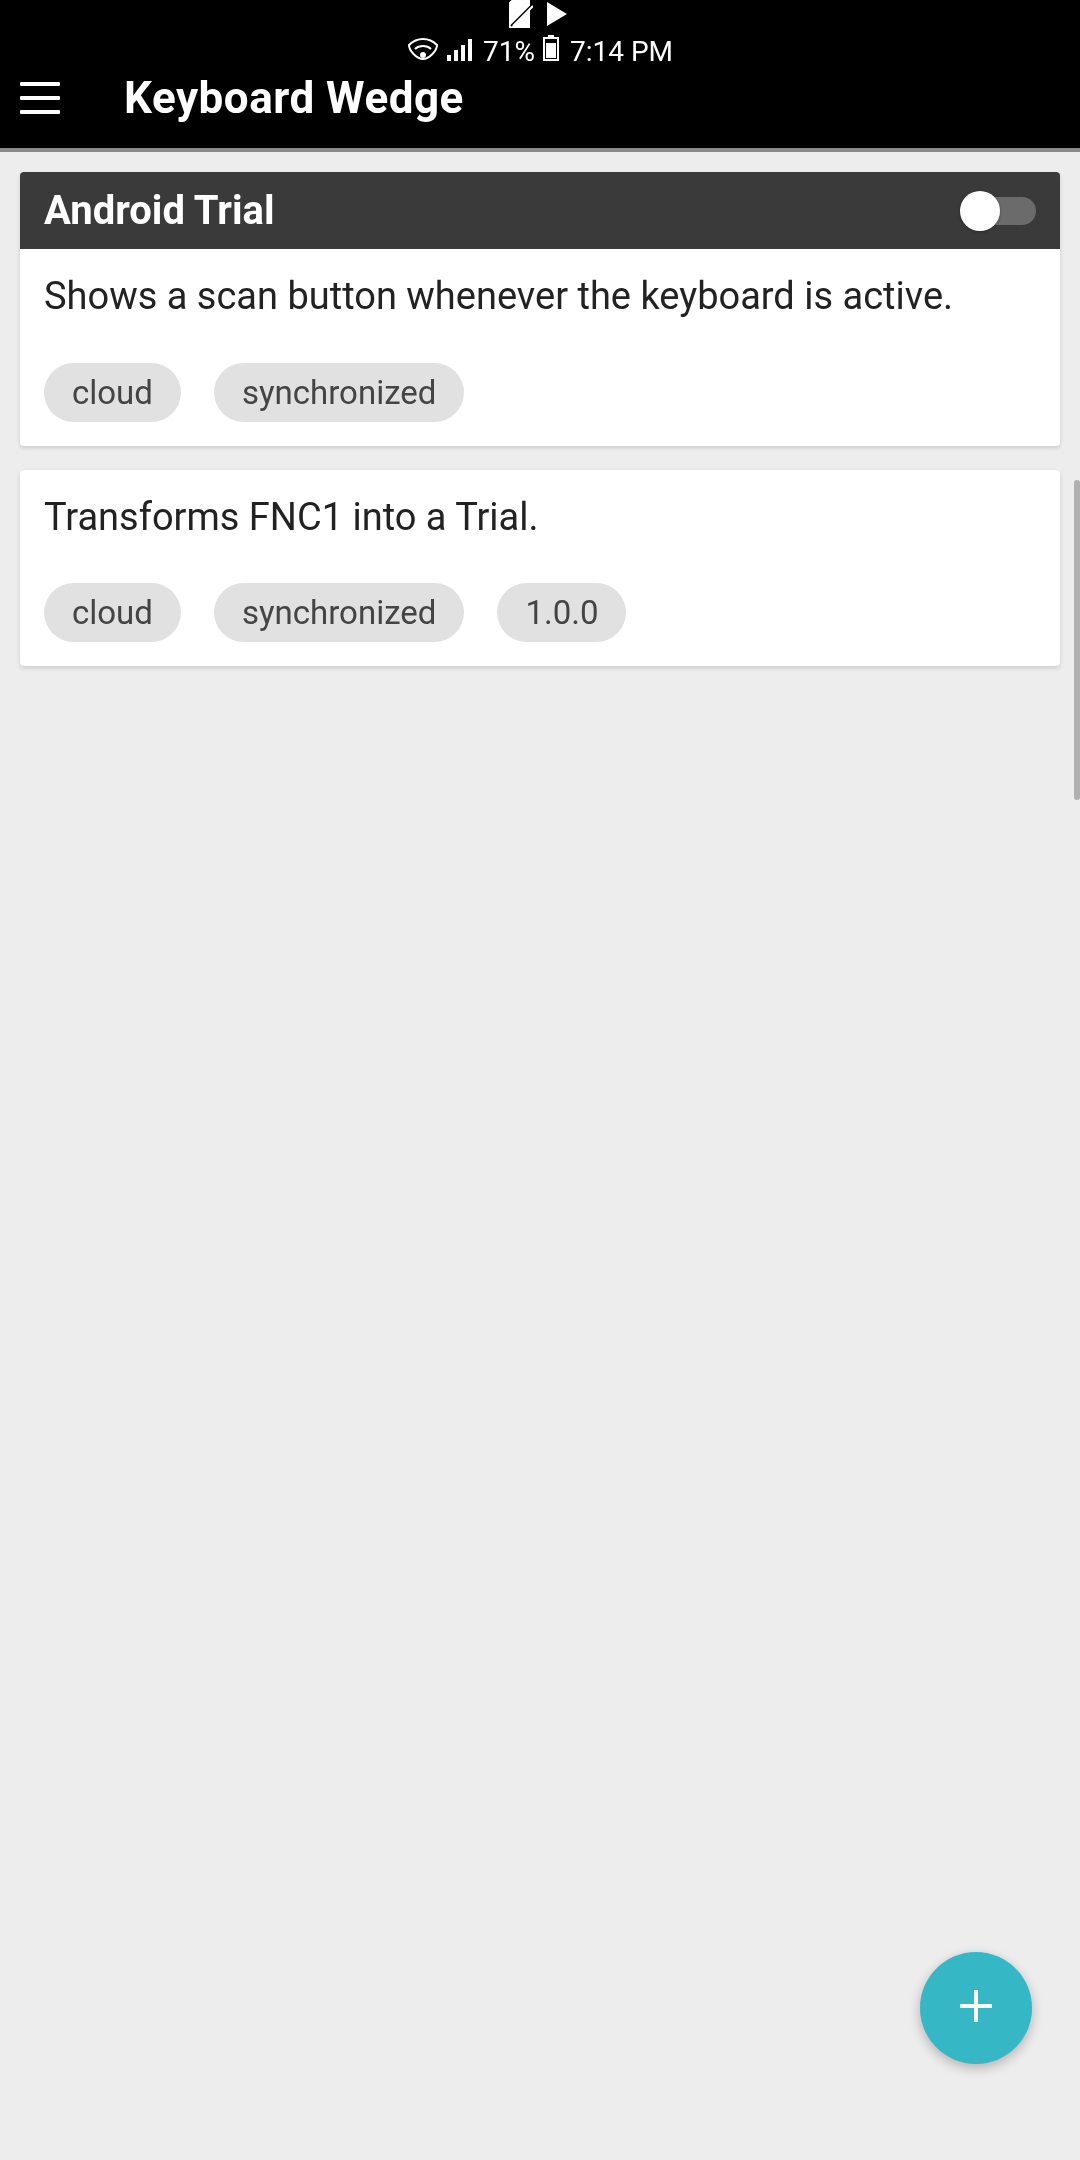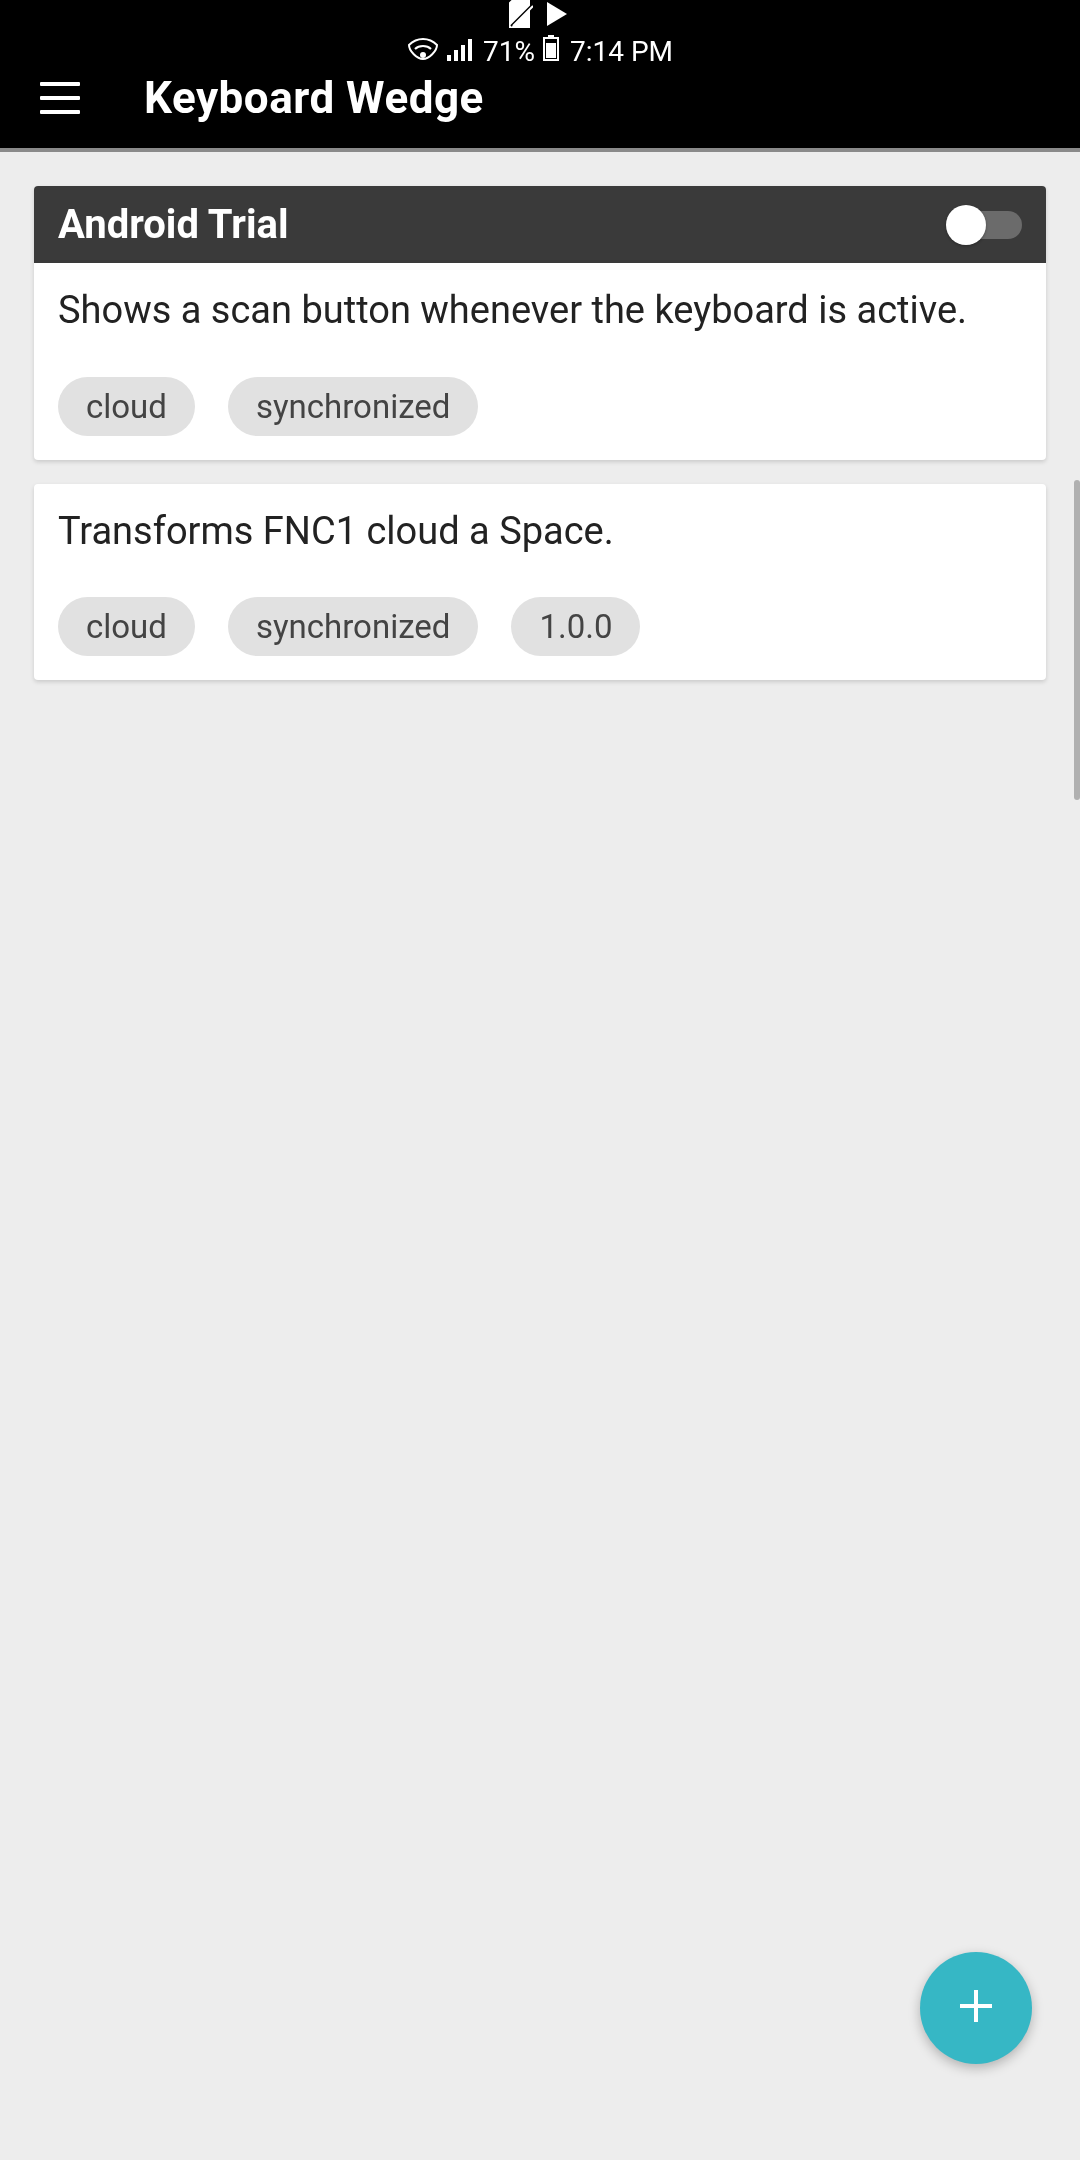--- a/index.html
+++ b/index.html
@@ -39,21 +39,21 @@
       align-items: center;
       gap: 8px;
       font-weight: 400;
     }
     .app-bar {
       height: 104px;
       background: #000;
       color: #fff;
       display: flex;
       align-items: center;
-      padding: 0 40px;
+      padding: 0 20px;
       gap: 64px;
       border-bottom: 4px solid #8a8a8a;
     }
     .hamburger {
       width: 40px;
       height: 32px;
       display: flex;
       flex-direction: column;
       justify-content: space-between;
     }
@@ -62,21 +62,21 @@
       height: 4px;
       background: #fff;
       border-radius: 1px;
     }
     .app-title {
       font-size: 44px;
       font-weight: 700;
       letter-spacing: 0.5px;
     }
     .content {
-      padding: 34px;
+      padding: 20px;
     }
     .card {
       background: #fff;
       border-radius: 4px;
       margin-bottom: 24px;
       box-shadow: 0 2px 4px rgba(0,0,0,0.15);
       overflow: hidden;
     }
     .card-header {
       background: #3a3a3a;
@@ -230,21 +230,21 @@
       <div class="card-desc">Shows a scan button whenever the keyboard is active.</div>
       <div class="chips">
         <div class="chip">cloud</div>
         <div class="chip">synchronized</div>
       </div>
     </div>
   </div>
 
   <div class="card">
     <div class="card-body">
-      <div class="card-desc">Transforms FNC1 cloud a Space.</div>
+      <div class="card-desc">Transforms FNC1 into a Trial.</div>
       <div class="chips">
         <div class="chip">cloud</div>
         <div class="chip">synchronized</div>
         <div class="chip">1.0.0</div>
       </div>
     </div>
   </div>
 
 </div>
 

